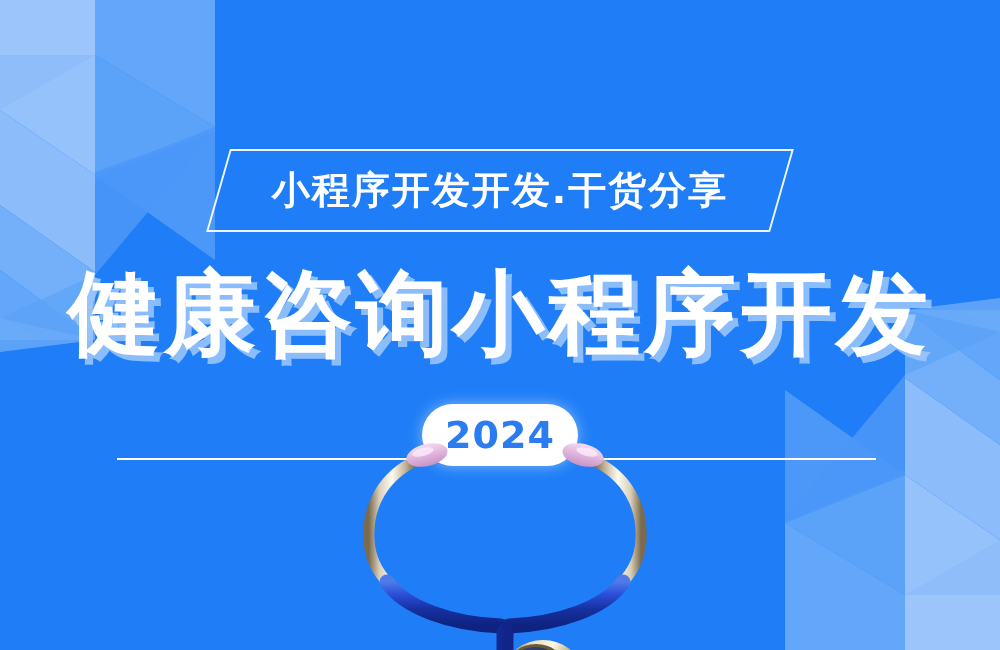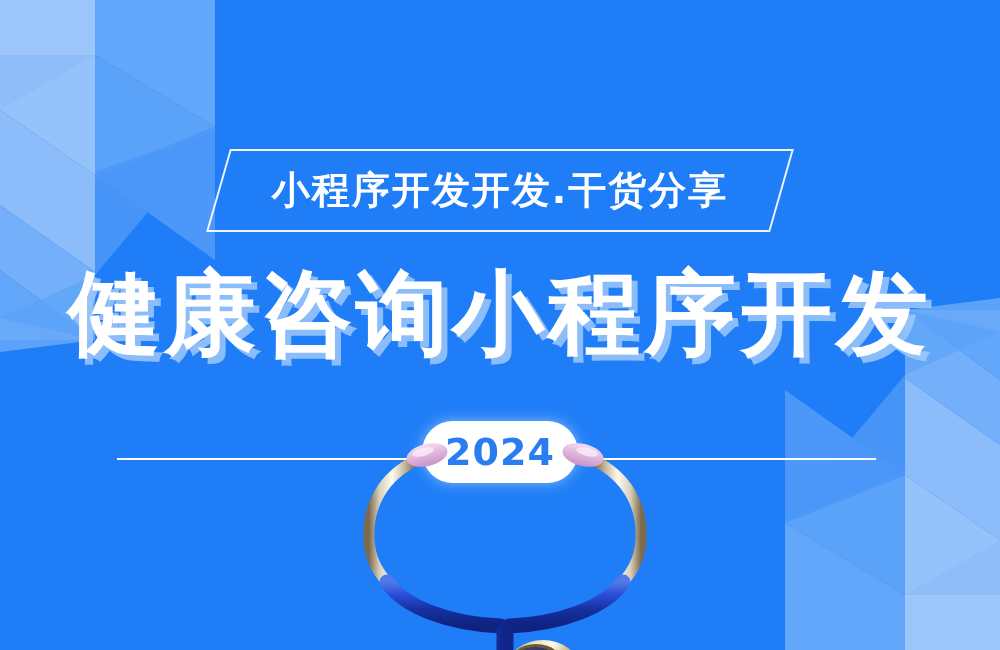--- a/index.html
+++ b/index.html
@@ -79,21 +79,21 @@
     height: 2px;
     background: #ffffff;
   }
   #divider-left  { left: 117px; width: 300px; }
   #divider-right { left: 578px; width: 298px; }
 
   
   #year-pill {
     position: absolute;
     left: 422px;
-    top: 421px;
+    top: 404px;
     width: 156px;
     height: 62px;
     background: #ffffff;
     border-radius: 31px;
     display: flex;
     align-items: center;
     justify-content: center;
     box-shadow: 0 0 14px rgba(255,255,255,0.45);
   }
   #year-text {

